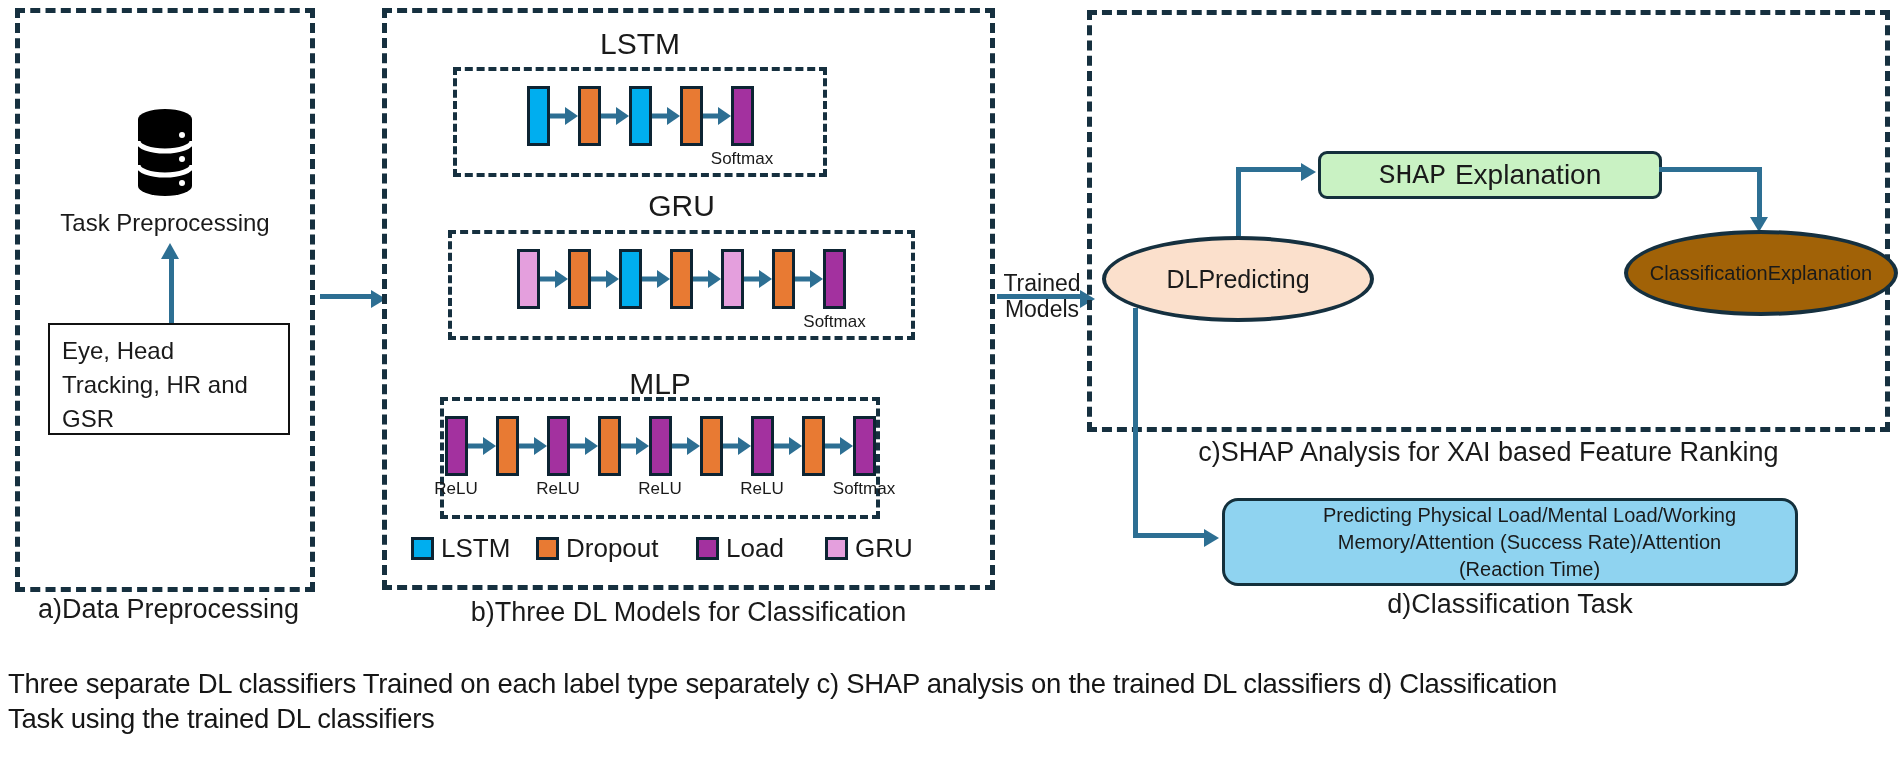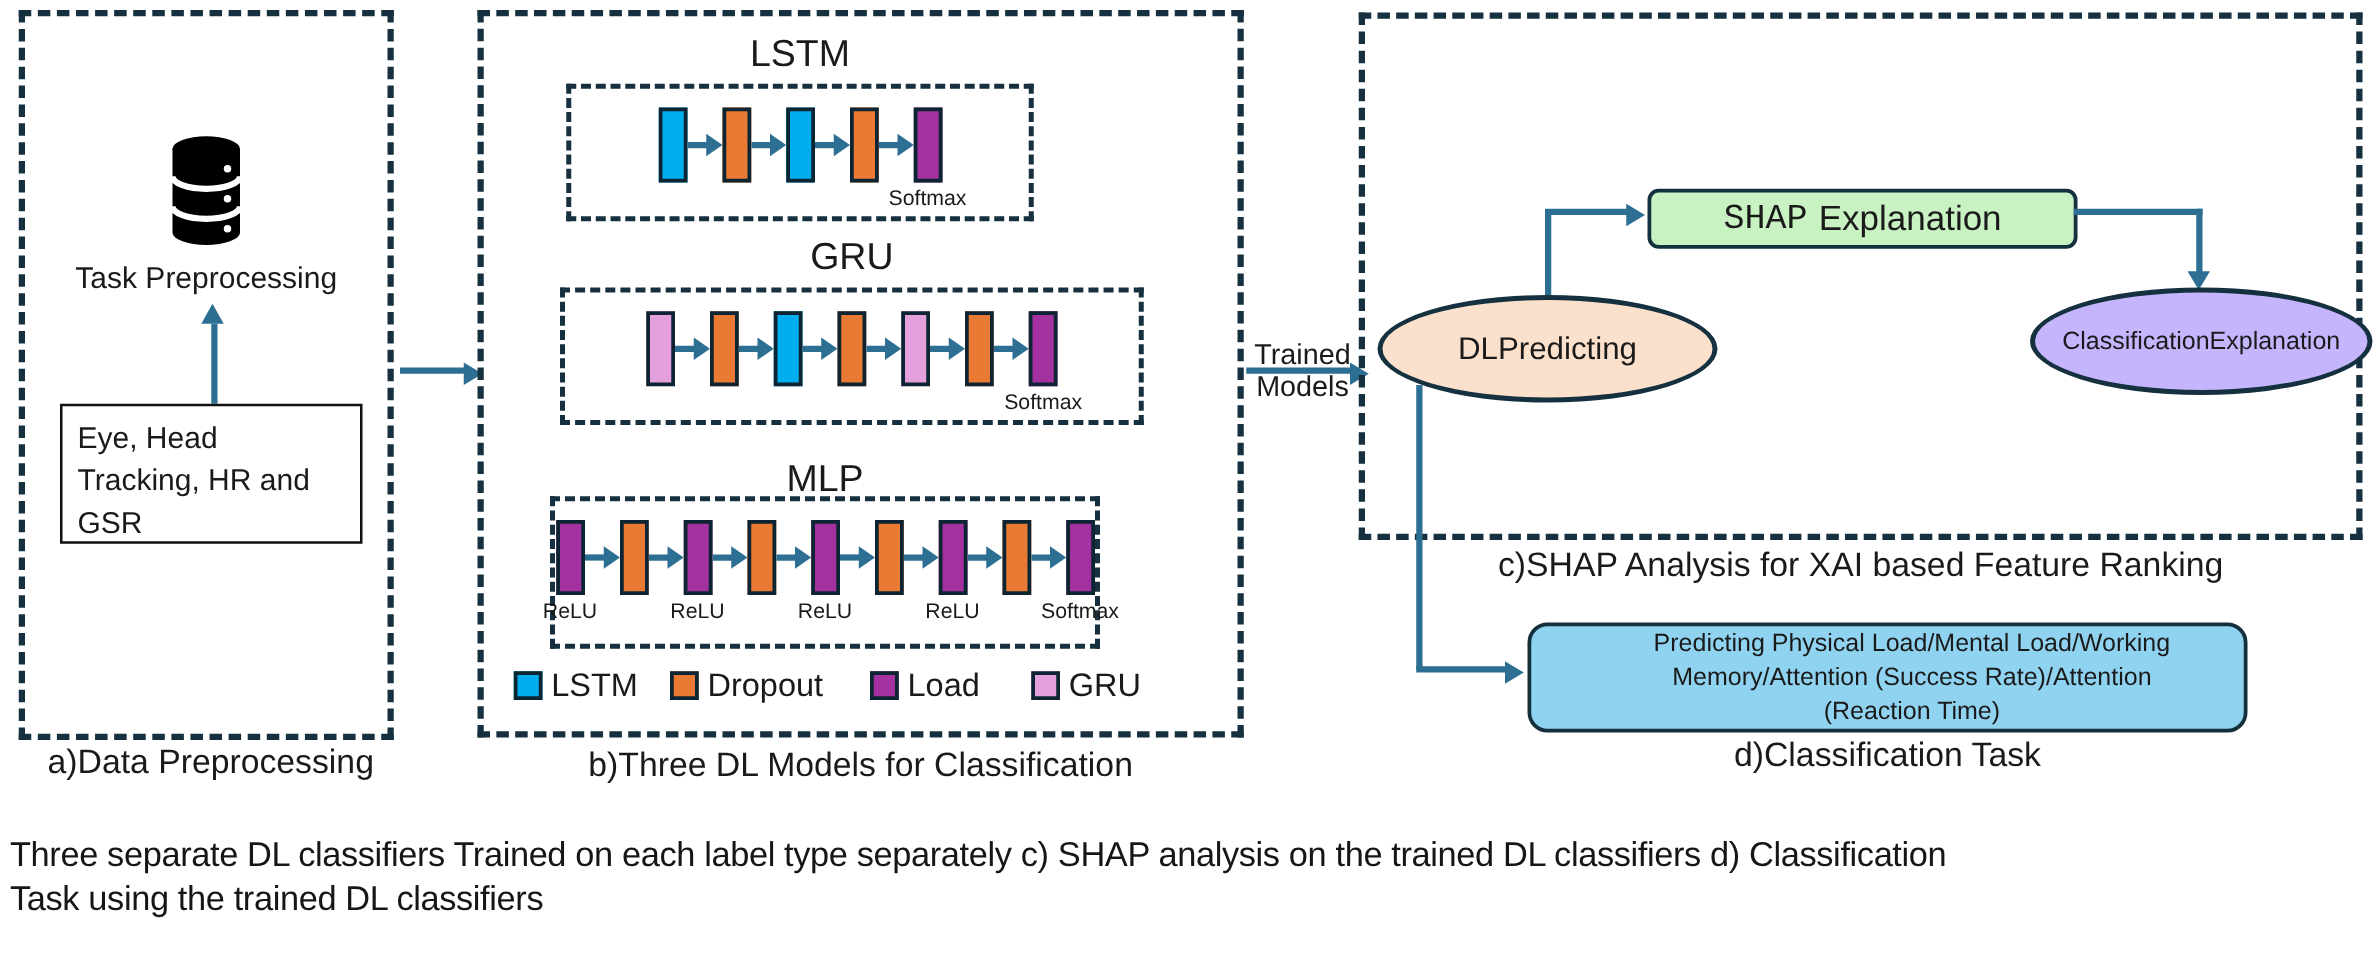--- a/index.html
+++ b/index.html
@@ -308,21 +308,21 @@
     <div class="vline" id="c-v1"></div>
     <div class="hline" id="c-h1"></div>
     <div class="arr-r" id="c-head1"></div>
     <div id="shap-box" style="background: rgb(201, 242, 195);">
       <span class="shap-serif">SHAP</span>
       <span>Explanation</span>
     </div>
     <div class="hline" id="c-h2"></div>
     <div class="vline" id="c-v2"></div>
     <div class="arr-down" id="c-head2"></div>
-    <div class="ellipse" id="ce-ellipse" style="background: #c4b5fd;">
+    <div class="ellipse" id="ce-ellipse" style="background: #a16207;">
       <div>Classification</div>
       <div>Explanation</div>
     </div>
   </div>
   <div class="label-c">c)SHAP Analysis for XAI based Feature Ranking</div>
 
   <div class="vline" id="dl-down-line"></div>
   <div class="hline" id="dl-down-h"></div>
   <div class="arr-r" id="dl-down-head"></div>
 

